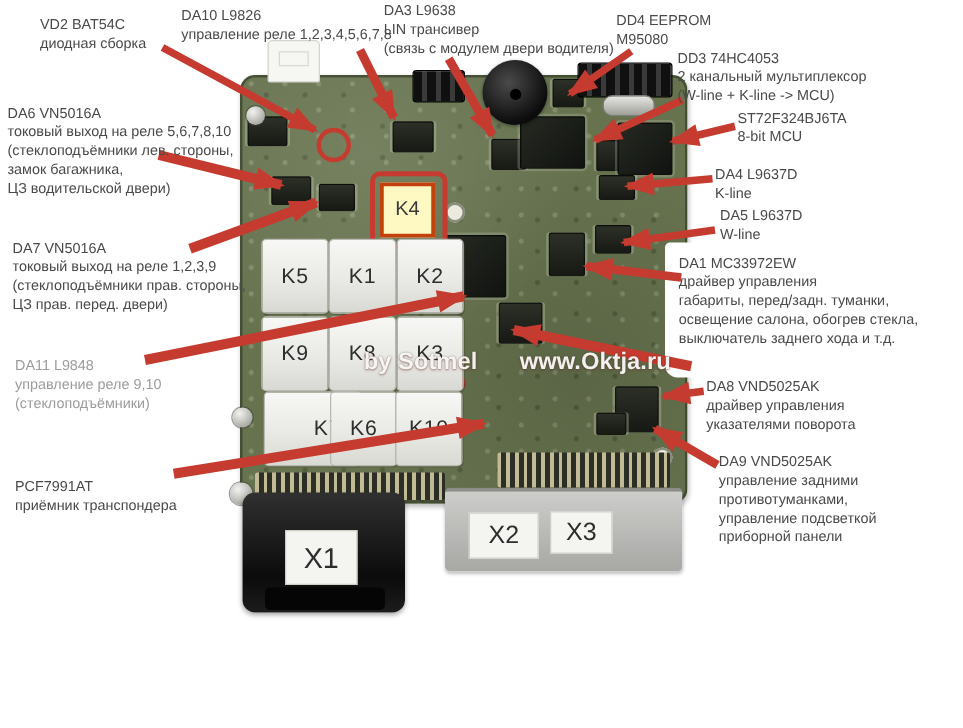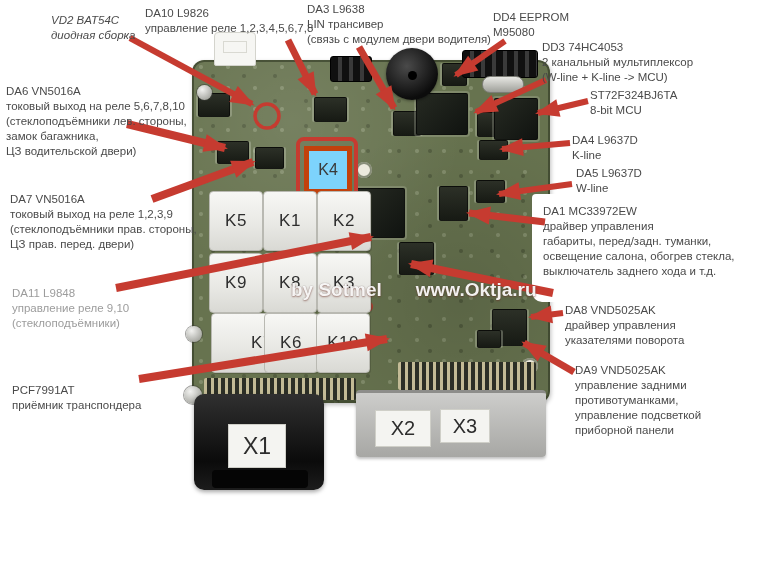--- a/index.html
+++ b/index.html
@@ -39,22 +39,22 @@
         border-radius:2px;box-shadow:0 1px 0 rgba(0,0,0,.3);}
 
   
   .relay{position:absolute;width:52px;height:58px;border-radius:4px;
          background:linear-gradient(180deg,#f7f7f5 0%,#e9e9e5 55%,#d9d9d4 100%);
          border:1px solid #b9b9b2;box-shadow:1px 1px 0 rgba(60,65,45,.35);
          display:flex;align-items:center;justify-content:center;}
   .relay span{font-size:17px;color:#2e2e2e;letter-spacing:.5px;}
   .k4-frame{position:absolute;left:296px;top:137px;width:54px;height:54px;border:4px solid #c63b30;
             border-radius:8px;}
-  .k4-box{position:absolute;left:304px;top:146px;width:38px;height:38px;background:#7dd3fc;
-          border:5px solid #c2410c;display:flex;align-items:center;justify-content:center;}
+  .k4-box{position:absolute;left:304px;top:146px;width:38px;height:38px;background:#fef9c3;
+          border:3px solid #c2410c;display:flex;align-items:center;justify-content:center;}
   .k4-box span{font-size:16px;color:#3a3a3a;}
 
   
   .x1{position:absolute;left:194px;top:394px;width:130px;height:96px;border-radius:10px;
       background:linear-gradient(180deg,#303030,#0b0b0b 70%,#1c1c1c);box-shadow:0 2px 4px rgba(0,0,0,.35);}
   .x1-step{position:absolute;left:212px;top:470px;width:96px;height:18px;background:#050505;border-radius:4px;}
   .xlabel{position:absolute;background:#f4f4f1;border:1px solid #cfcfc8;display:flex;align-items:center;
           justify-content:center;color:#2d2d2d;}
   .x2x3{position:absolute;left:356px;top:390px;width:190px;height:64px;border-radius:4px;
         background:linear-gradient(180deg,#cdcdcb,#a7a7a4);border-top:3px solid #8d8d8a;
@@ -178,21 +178,21 @@
       <line x1="116" y1="288" x2="371" y2="237" stroke-width="8"></line>
       <line x1="563" y1="313" x2="531" y2="317" stroke-width="6"></line>
       <line x1="574" y1="372" x2="524" y2="343" stroke-width="7"></line>
       <line x1="139" y1="379" x2="387" y2="339" stroke-width="8"></line>
       <line x1="127" y1="124" x2="225" y2="148" stroke-width="8"></line>
       <line x1="152" y1="199" x2="253" y2="162" stroke-width="8"></line>
     </g>
     <circle cx="267" cy="116" r="12" fill="none" stroke="#c63b30" stroke-width="3.5"></circle>
   </svg>
 
-  <div class="note" style="left:51px;top:13px;font-style:italic;">
+  <div class="note" style="left:32px;top:13px;">
     <div>VD2 BAT54C</div>
     <div>диодная сборка</div>
   </div>
   <div class="note" style="left:145px;top:6px;">
     <div>DA10 L9826</div>
     <div>управление реле 1,2,3,4,5,6,7,8</div>
   </div>
   <div class="note" style="left:307px;top:2px;">
     <div>DA3 L9638</div>
     <div>LIN трансивер</div>

